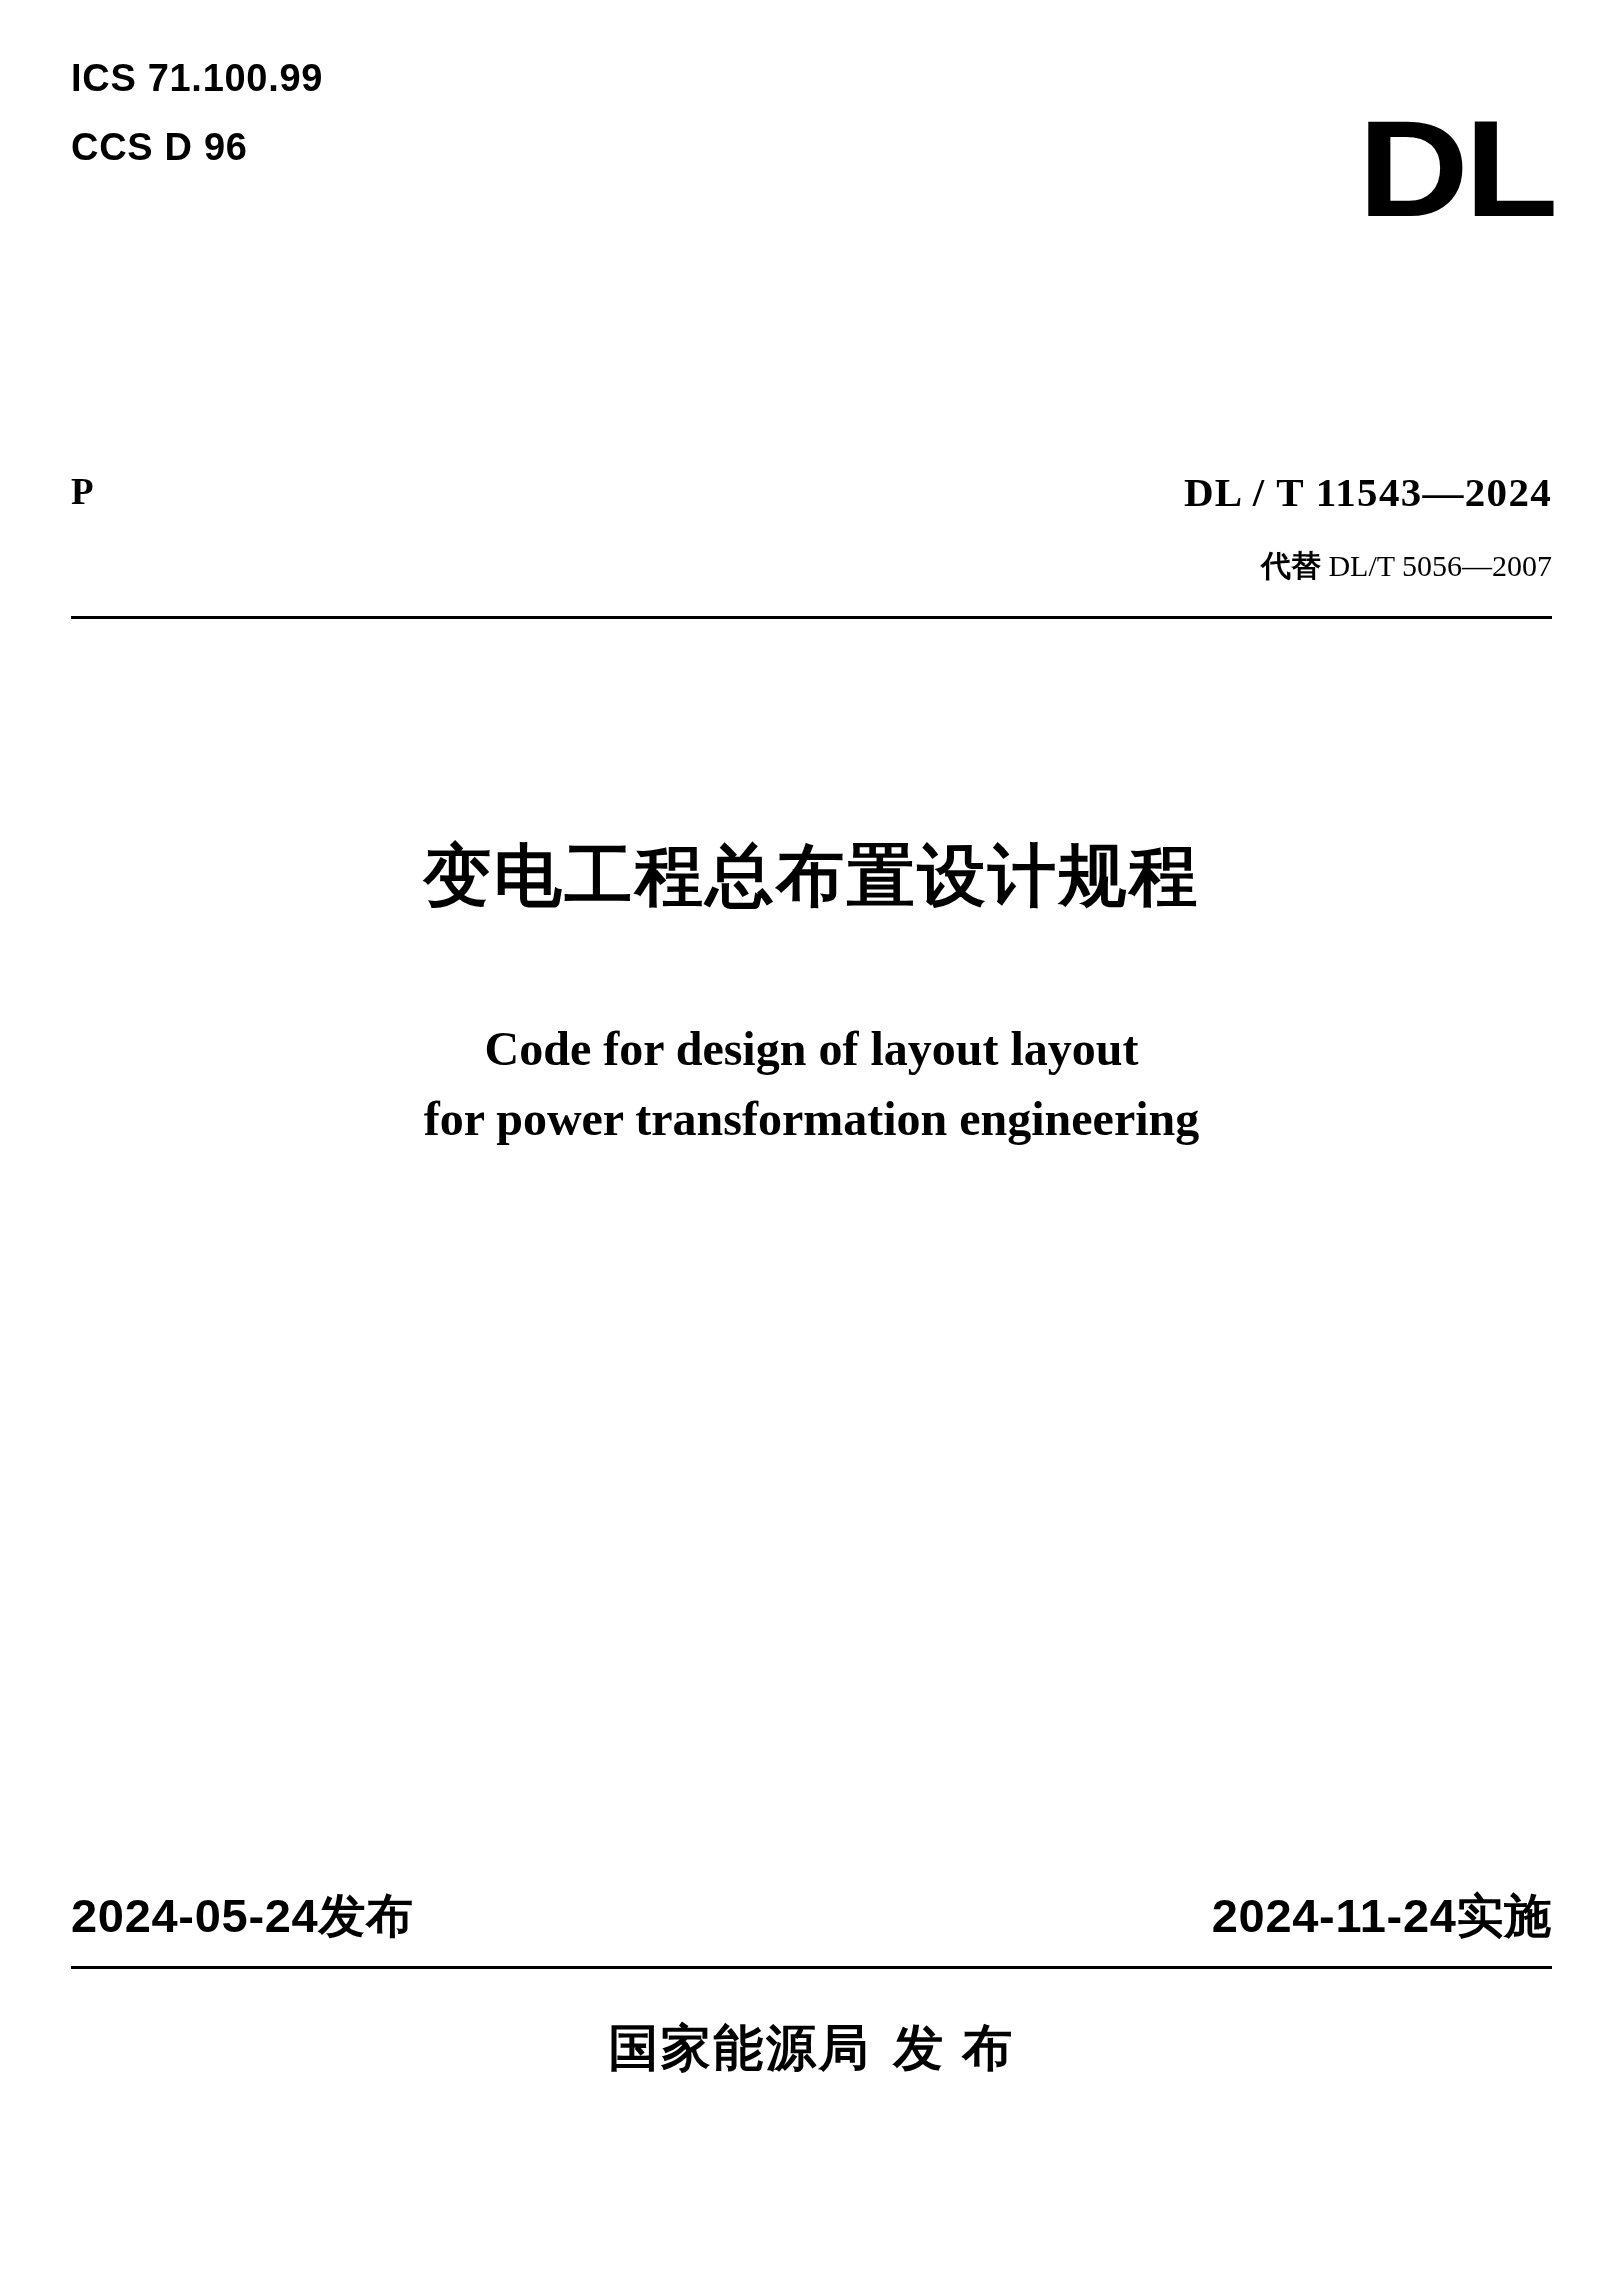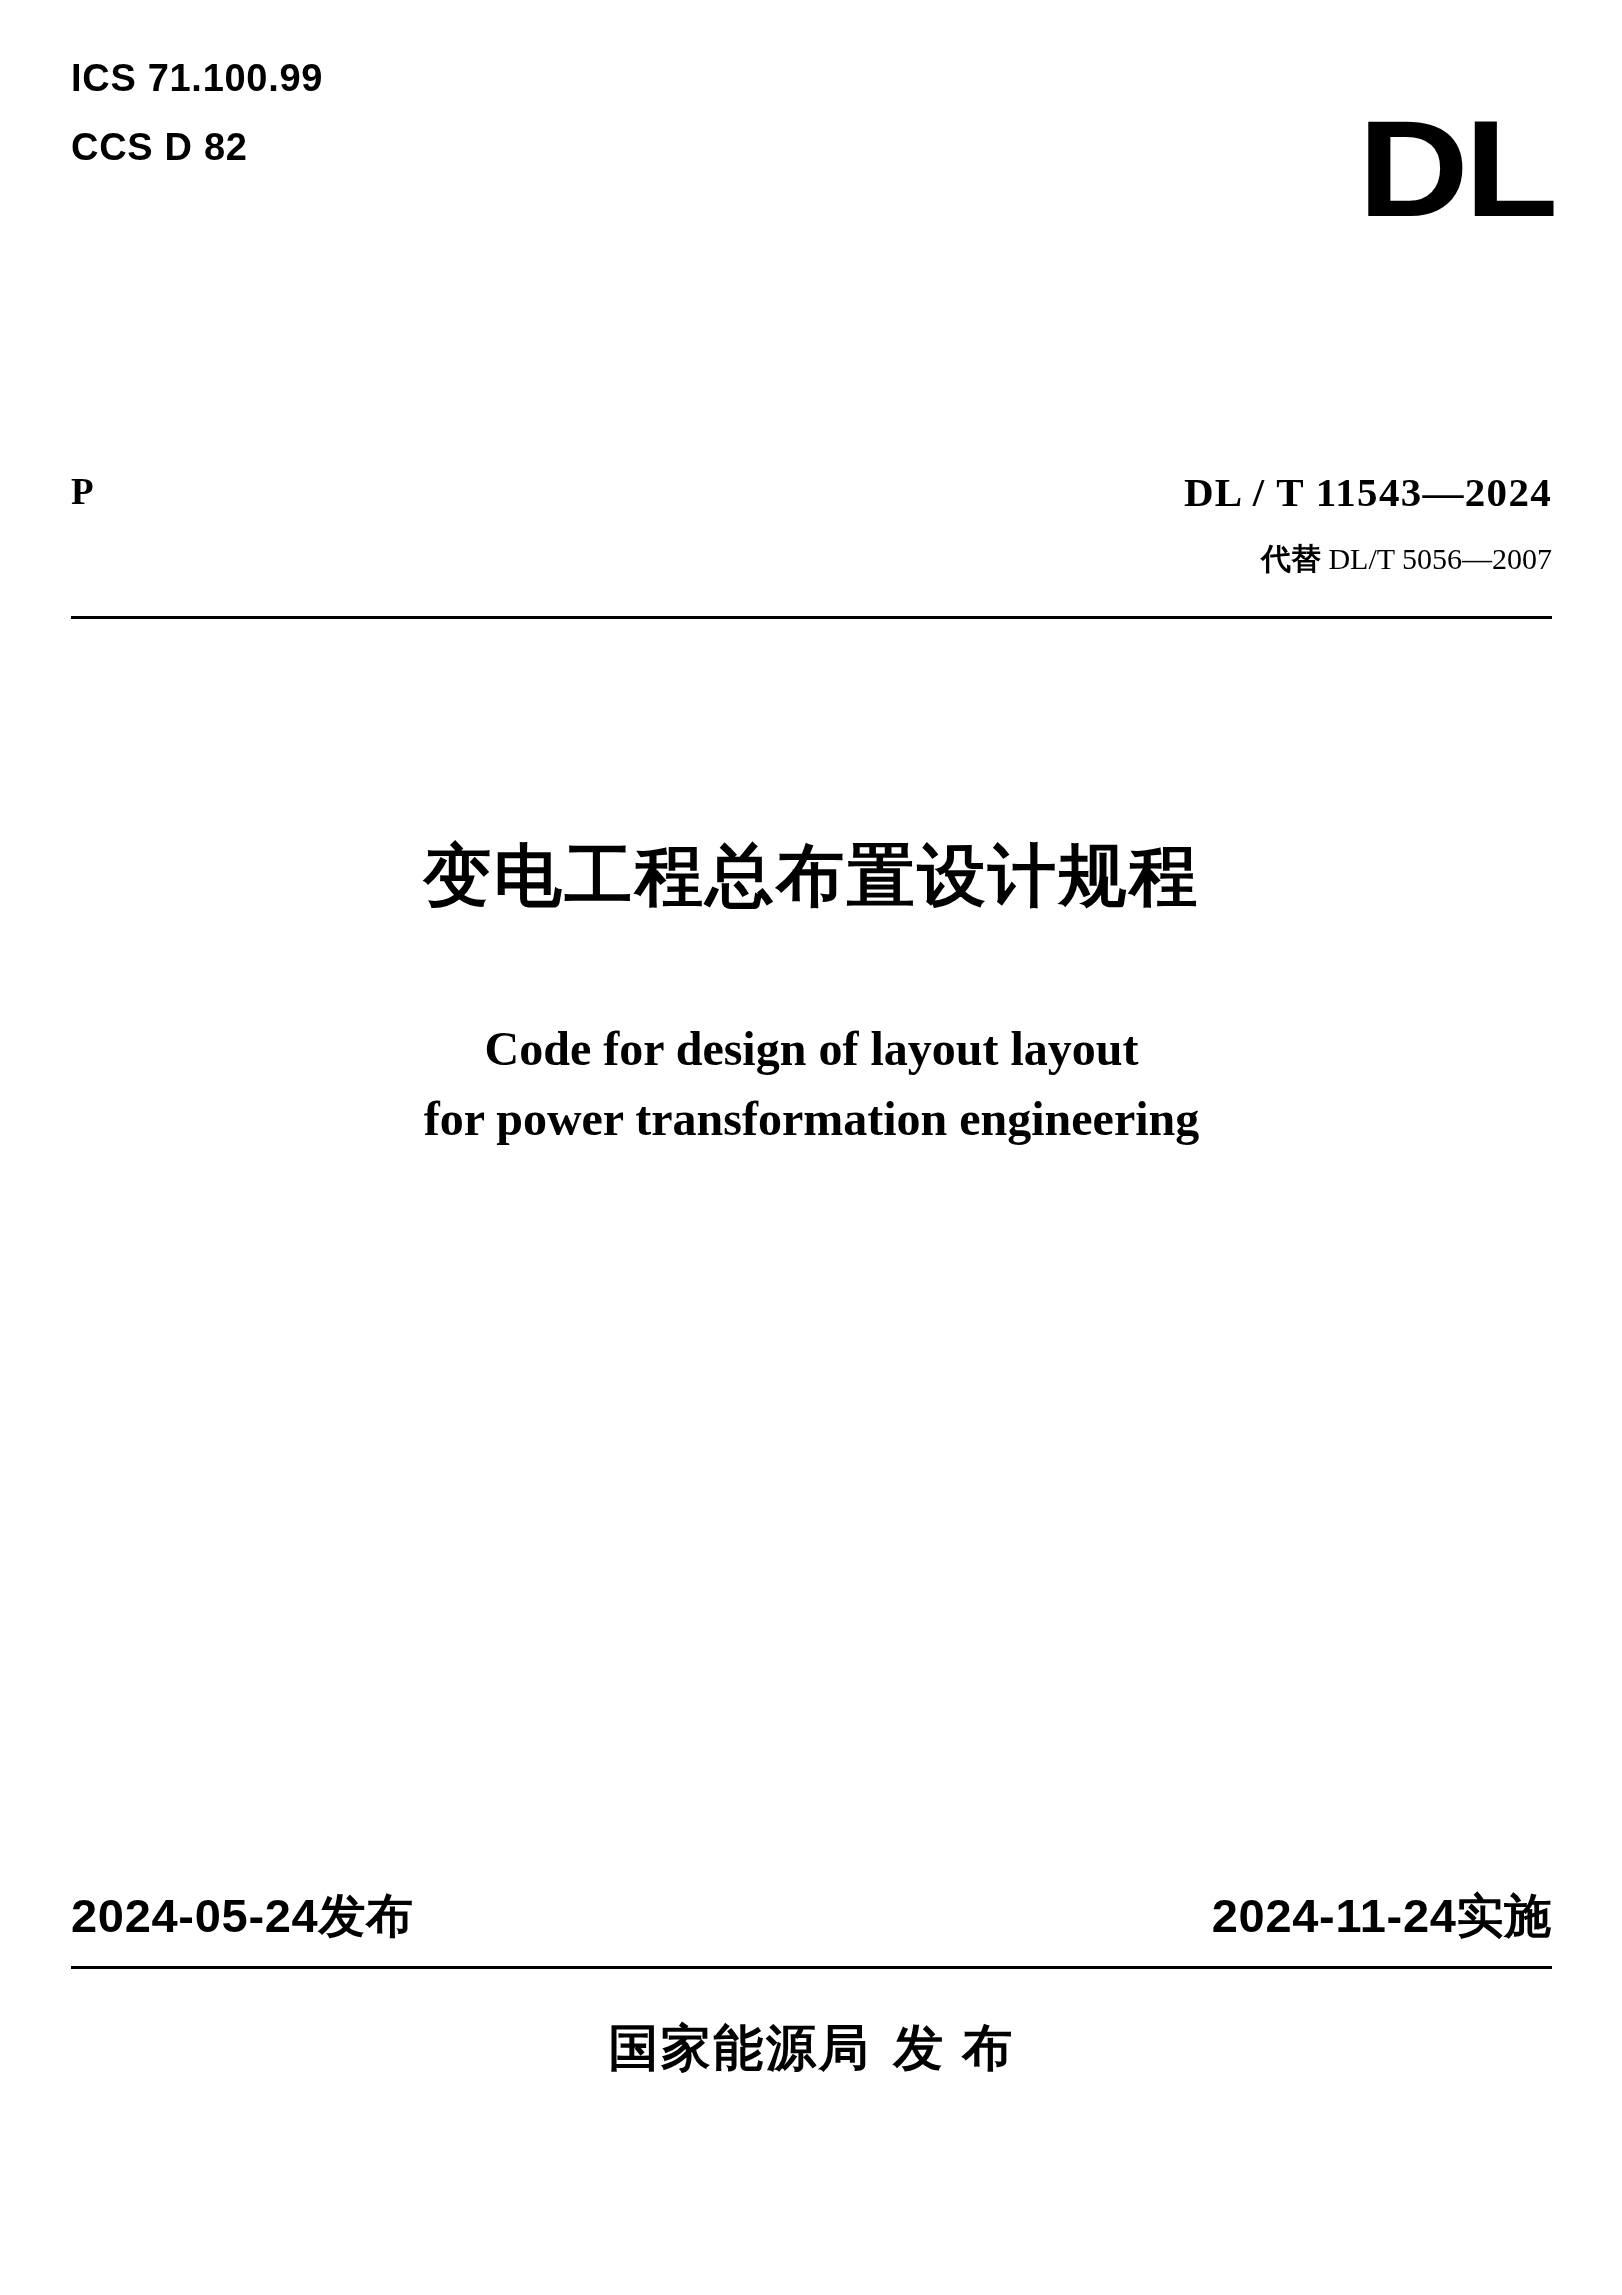--- a/index.html
+++ b/index.html
@@ -93,21 +93,21 @@
     text-align: right;
   }
   .std-no {
     font-family: "Liberation Serif", serif;
     font-weight: bold;
     font-size: 41px;
     letter-spacing: 1.3px;
     white-space: nowrap;
   }
   .replaces {
-    margin-top: 23px;
+    margin-top: 30px;
     font-family: "Liberation Serif", serif;
     font-size: 30px;
     white-space: nowrap;
   }
   .replaces .cn {
     font-family: "Liberation Sans", sans-serif;
     font-weight: bold;
   }
 
   .rule-top {
@@ -179,21 +179,21 @@
   }
   .issuer .spacer { display: inline-block; width: 22px; }
 </style>
 </head>
 <body>
 
 <div class="page">
 
   <div class="header">
     <div class="ics-line">ICS 71.100.99</div>
-    <div class="ccs-line">CCS D 82</div>
+    <div class="ccs-line">CCS D 96</div>
   </div>
 
   <div class="dl-logo">DL</div>
 
 
   <div class="desig-row">
     <div class="p-letter">P</div>
     <div class="desig-right">
       <div class="std-no">DL / T  11543—2024</div>
       <div class="replaces">

